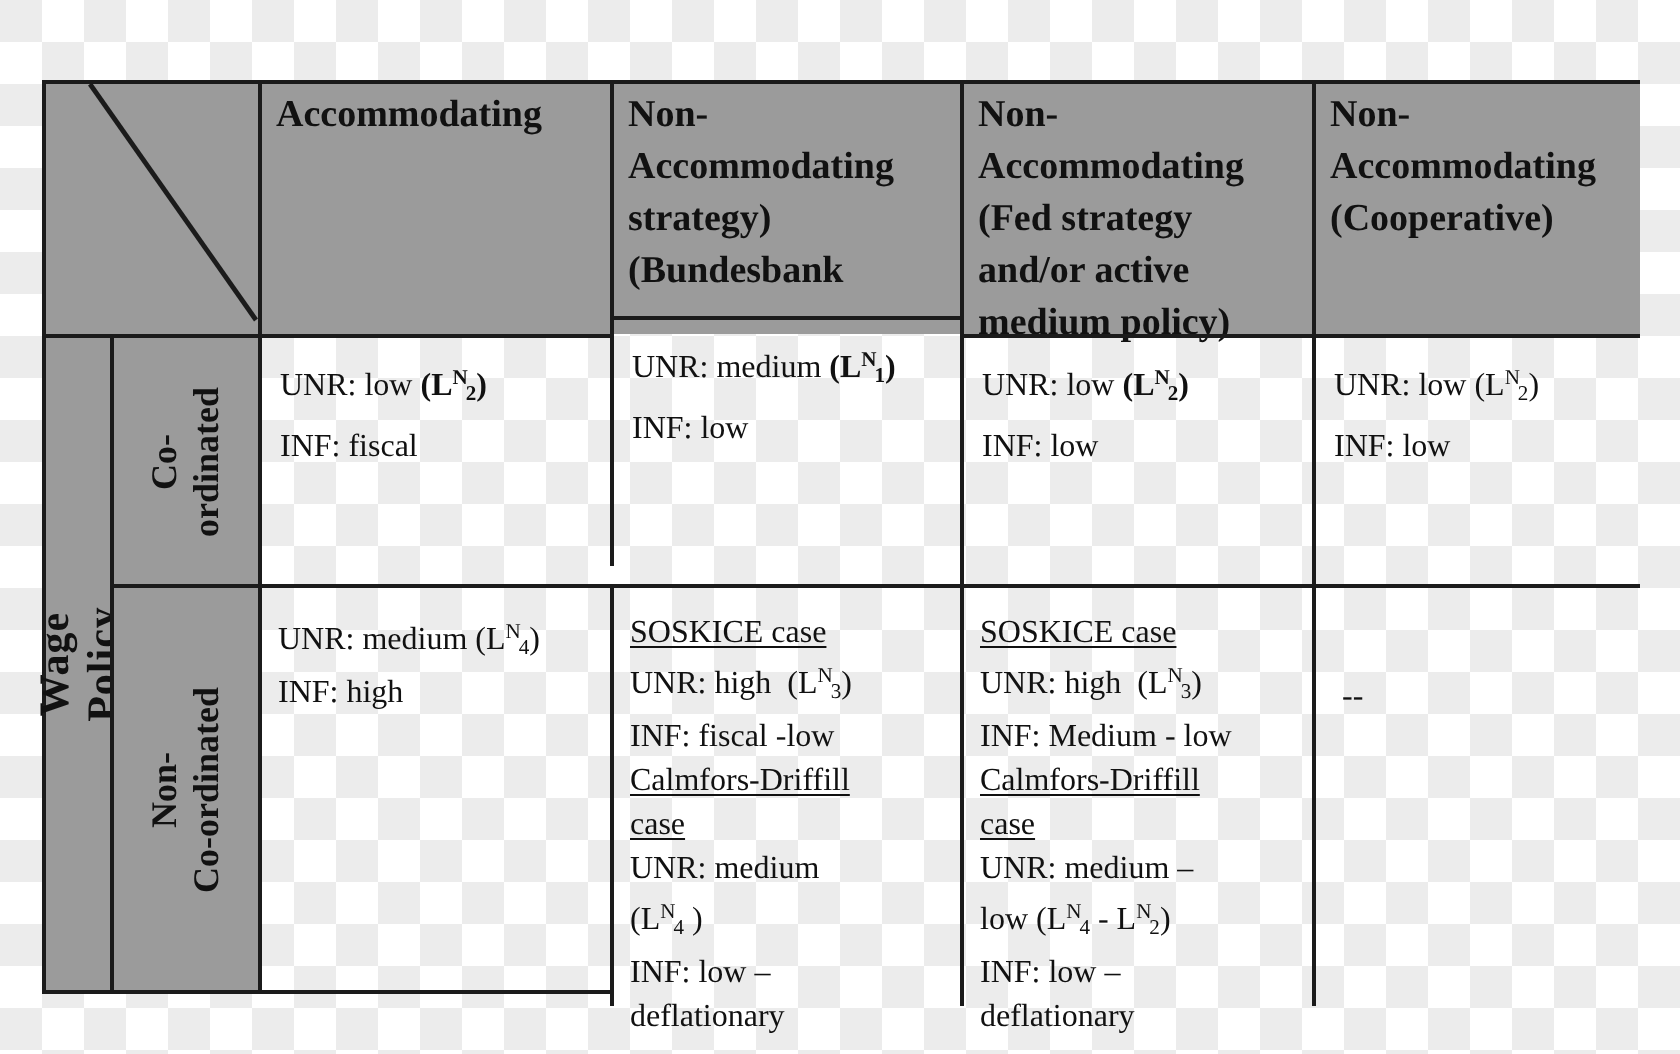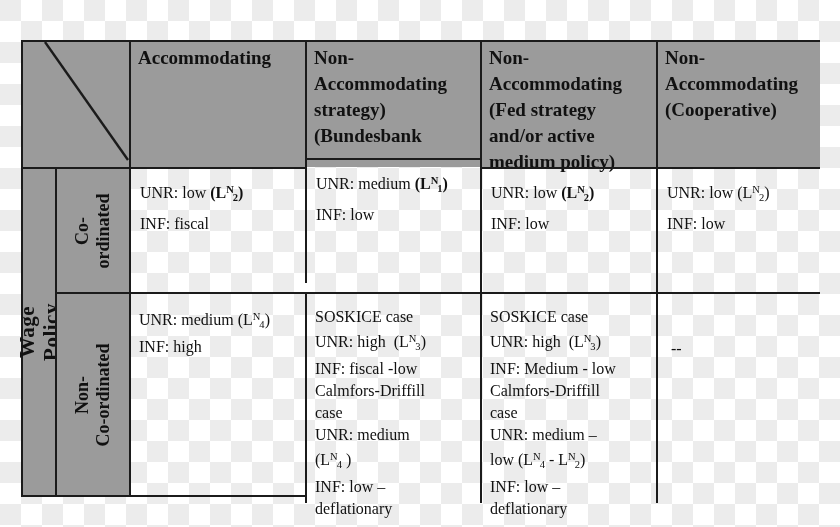--- a/index.html
+++ b/index.html
@@ -27,21 +27,21 @@
     padding:3px 4px 0 7px;letter-spacing:0;
   }
   .tcell{
     font-size:16px;line-height:26px;
     padding:8px 4px 0 9px;
   }
   .tcell.dense{line-height:22px;padding-top:12px;padding-left:8px;}
   .tcell.dashcell{padding-top:44px;padding-left:13px;}
   .tline{white-space:pre-wrap;}
   .b{font-weight:bold;}
-  .u{text-underline-offset:2px;}
+  .u{text-decoration:underline;text-underline-offset:2px;}
   .sup{font-size:0.66em;vertical-align:0.5em;}
   .sub{font-size:0.66em;vertical-align:-0.25em;margin-left:-0.1em;}
   .rotwrap{position:absolute;inset:0;overflow:visible;}
   .rot{
     position:absolute;left:50%;top:50%;
     transform:translate(-50%,-50%) rotate(-90deg);
     text-align:center;font-weight:bold;
   }
   .rot .tline{white-space:nowrap;}
   .wp{font-size:21px;line-height:24px;letter-spacing:0.5px;}

